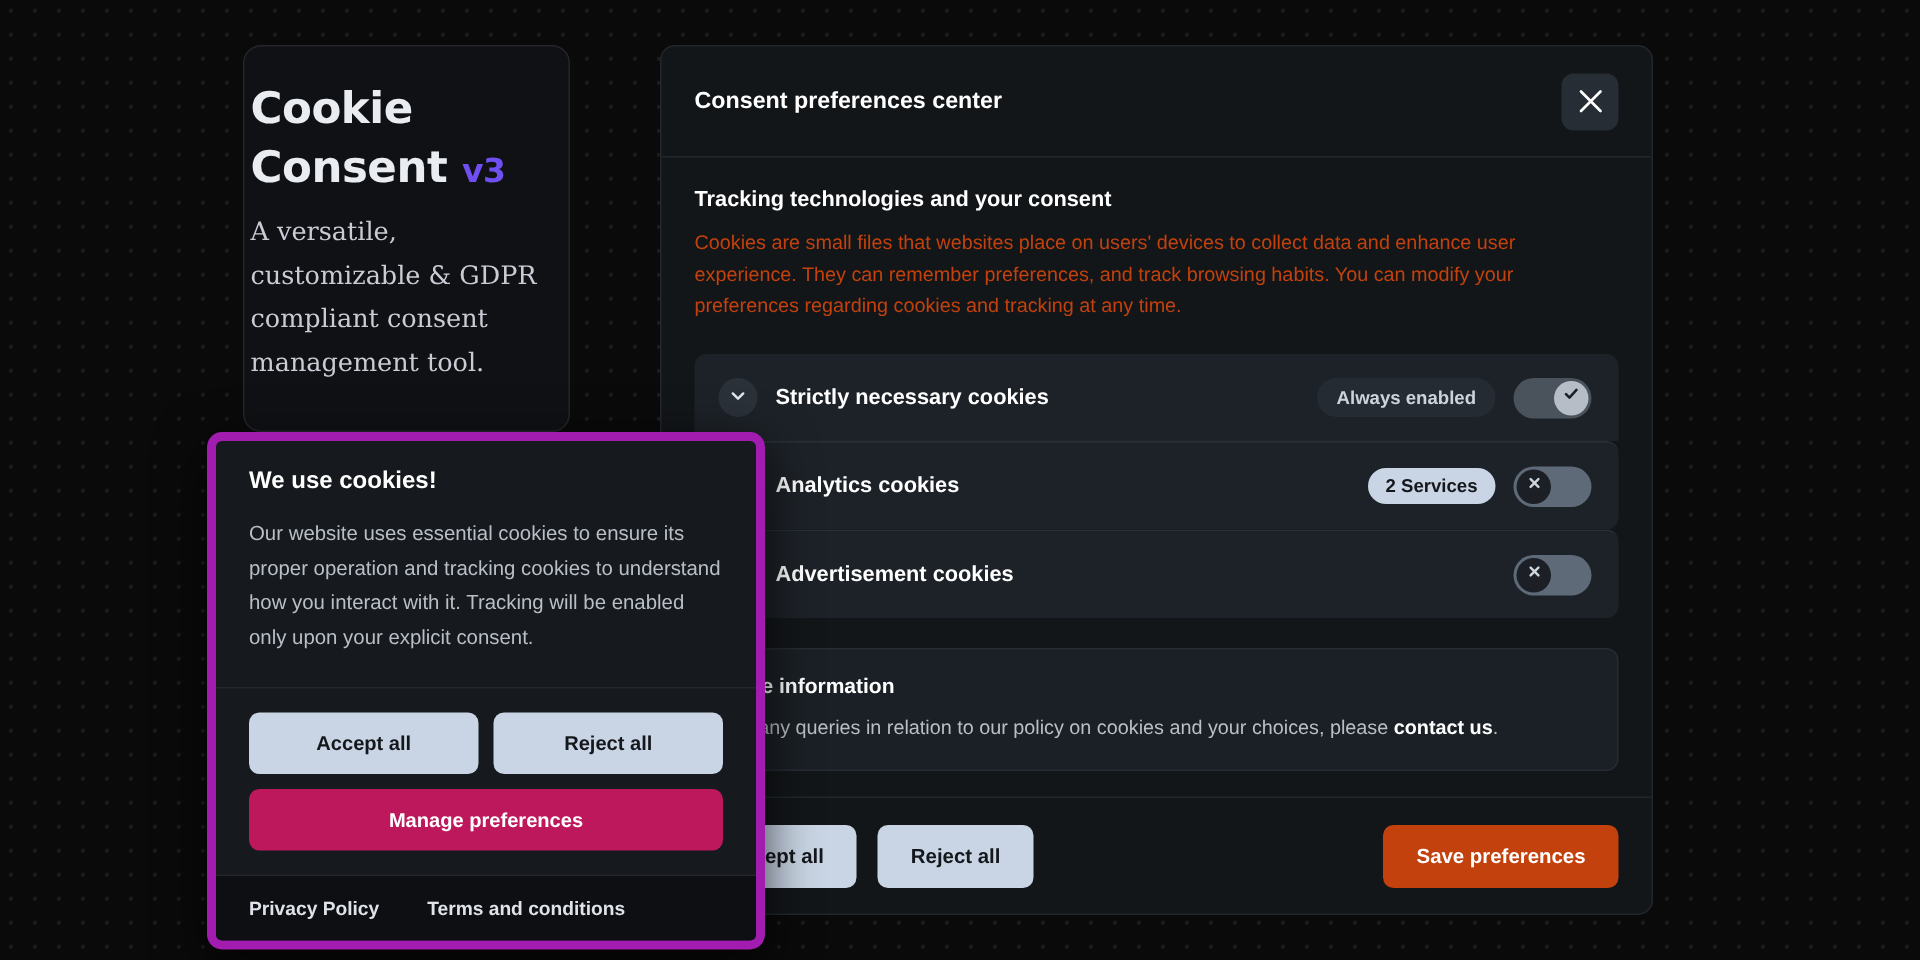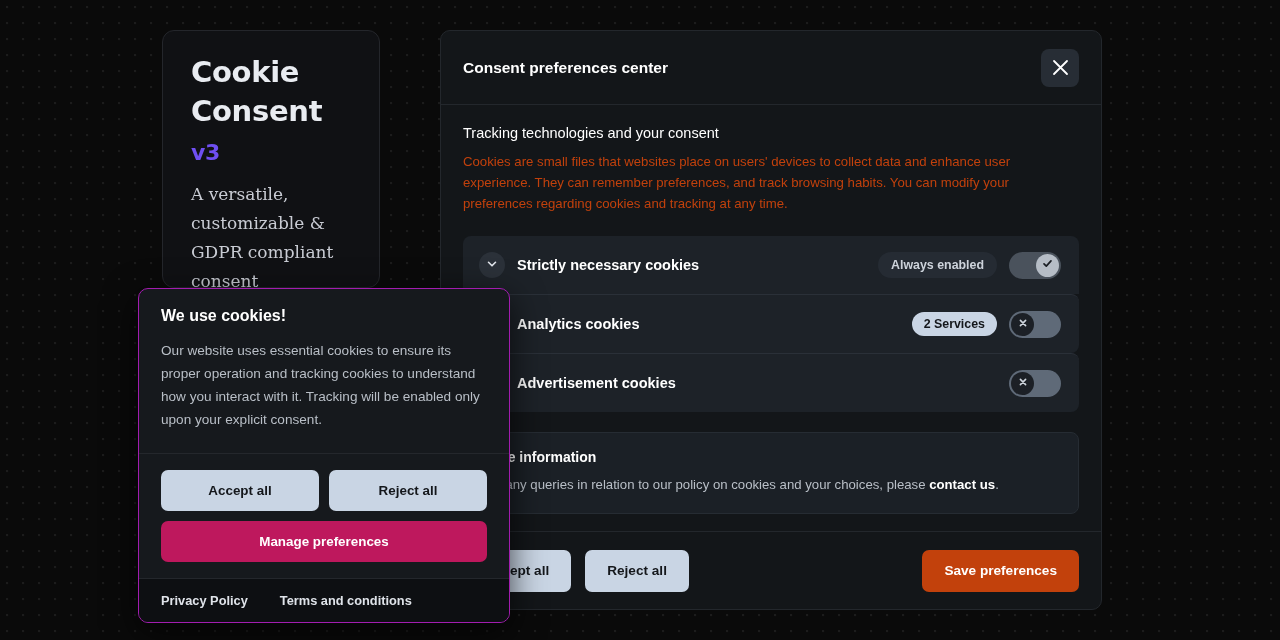--- a/index.html
+++ b/index.html
@@ -24,21 +24,21 @@
   
   .hero-card {
     position: absolute;
     left: 162px;
     top: 30px;
     width: 218px;
     height: 258px;
     background: #101114;
     border: 1px solid #24262b;
     border-radius: 12px;
-    padding: 22px 20px 0 28px;
+    padding: 22px 20px 0 4px;
   }
   .hero-title {
     font-family: "DejaVu Sans", sans-serif;
     font-size: 29px;
     font-weight: 700;
     color: #e9ecf1;
     line-height: 1.35;
     letter-spacing: -0.3px;
   }
   .hero-title .ver {
@@ -95,21 +95,21 @@
   }
   .pm-close svg { display: block; }
 
   .pm-body {
     flex: 1 1 auto;
     padding: 20px 22px 0 22px;
     overflow: hidden;
   }
   .pm-section-title {
     font-size: 14.5px;
-    font-weight: 400;
+    font-weight: 700;
     color: #ffffff;
     margin-bottom: 10px;
   }
   .pm-section-text {
     font-size: 13.2px;
     line-height: 21px;
     color: #c2410c;
   }
 
   .pm-blocks { margin-top: 22px; }
@@ -237,21 +237,21 @@
   .btn-light { background: #c9d5e4; color: #14171b; }
   .btn-dark  { background: #c2410c; color: #ffffff; }
 
   
   .cc-banner {
     position: absolute;
     left: 138px;
     top: 288px;
     width: 372px;
     background: #16191d;
-    border: 1px solid #a21caf;
+    border: 6px solid #a21caf;
     border-radius: 10px;
     overflow: hidden;
     box-shadow: 0 10px 34px rgba(0,0,0,0.7);
   }
   .cc-body { padding: 18px 22px 22px 22px; }
   .cc-title {
     font-size: 16px;
     font-weight: 700;
     color: #ffffff;
     margin-bottom: 14px;

